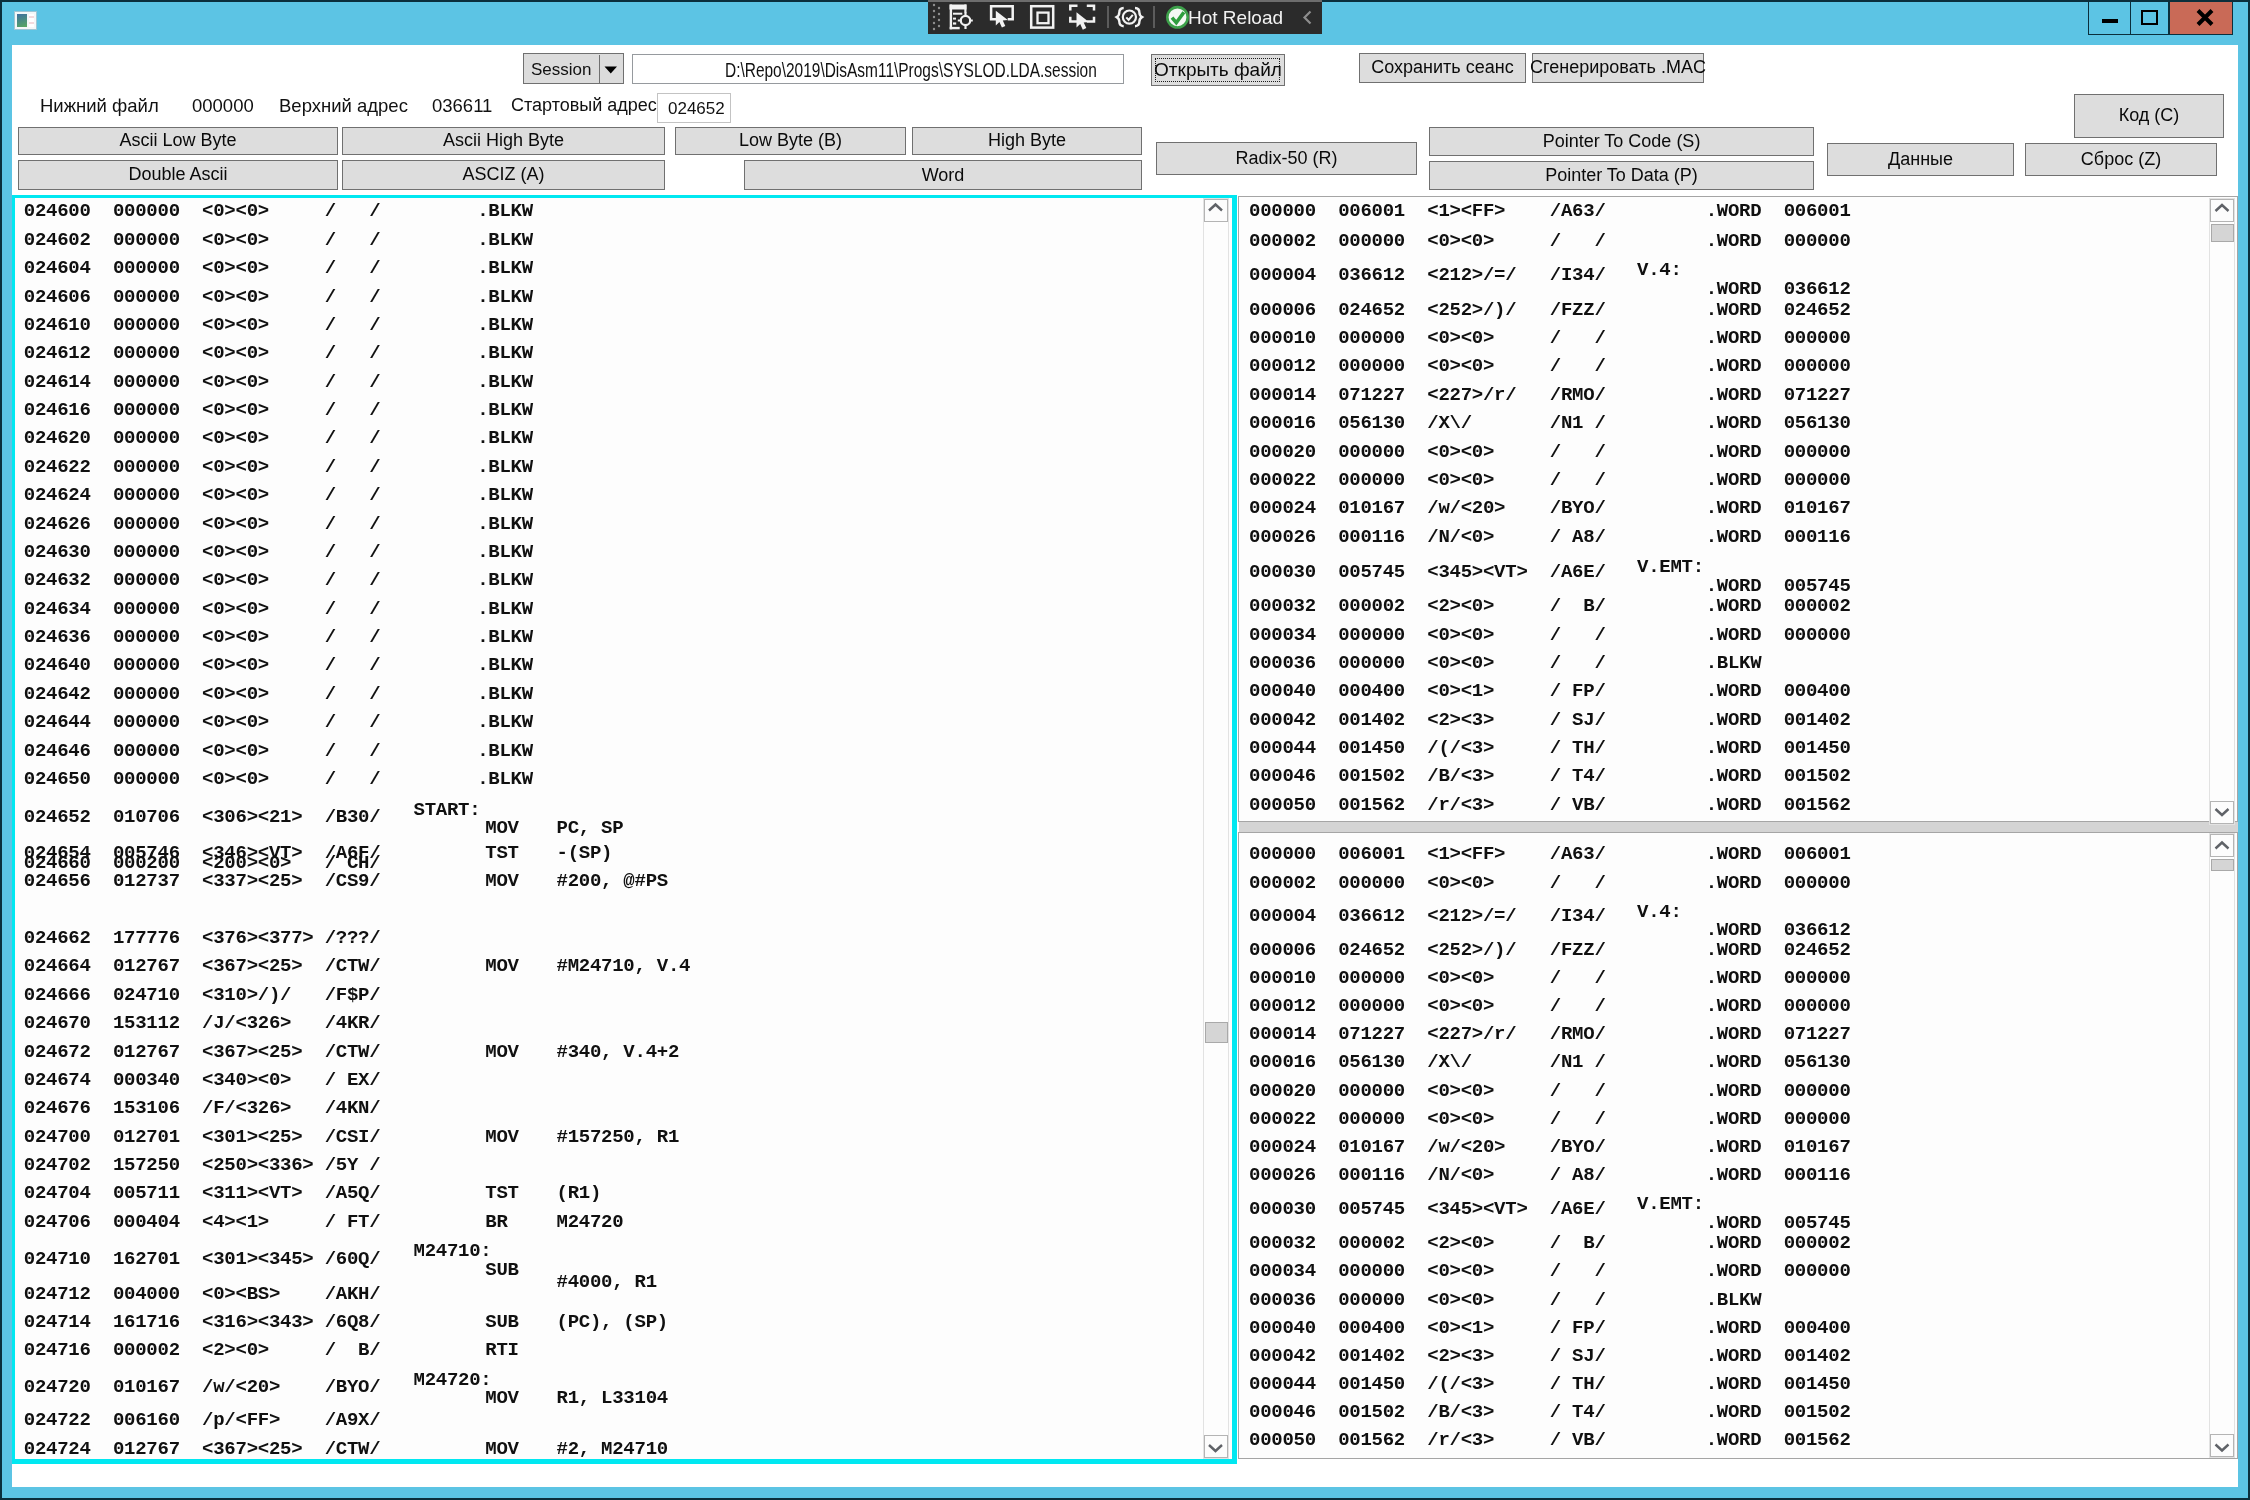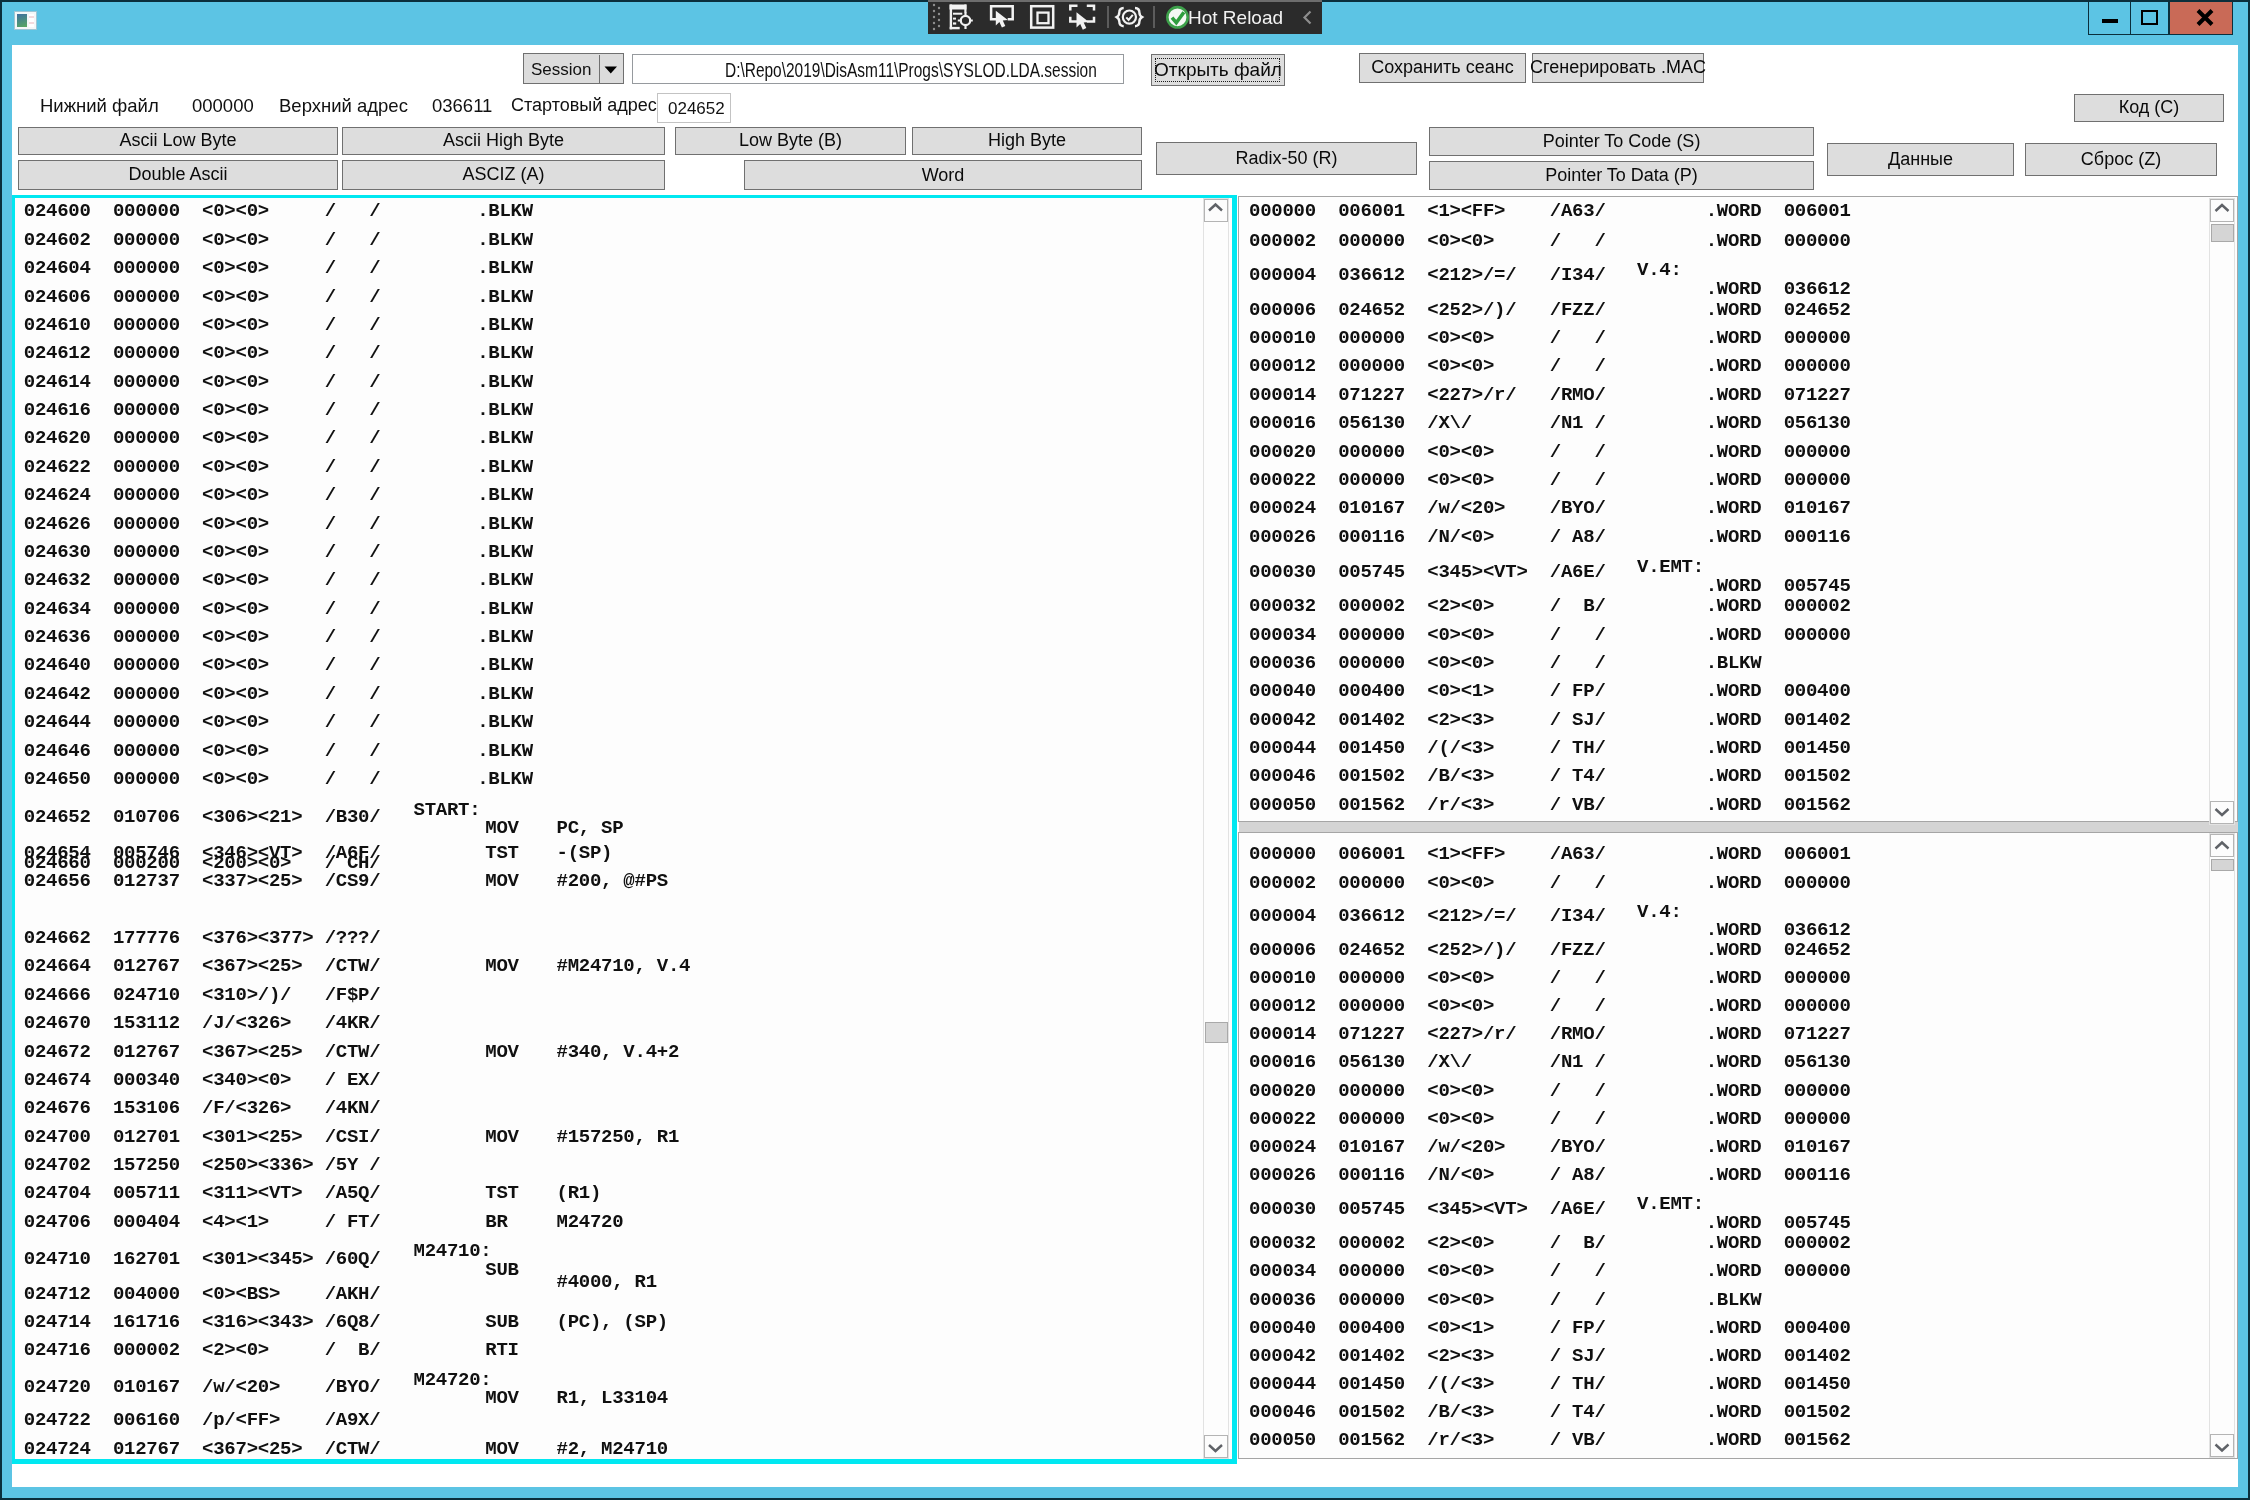--- a/index.html
+++ b/index.html
@@ -96,21 +96,21 @@
 <div class="btn" style="left:1359px;top:52.5px;width:167px;height:30.5px">Сохранить сеанс</div>
 <div class="btn" style="left:1532px;top:52.5px;width:172px;height:30.5px">Сгенерировать .MAC</div>
 
 <div class="abs ui" style="left:40px;top:94.5px">Нижний файл</div>
 <div class="abs ui" style="left:192px;top:94.5px">000000</div>
 <div class="abs ui" style="left:279px;top:94.5px">Верхний адрес</div>
 <div class="abs ui" style="left:432px;top:94.5px">036611</div>
 <div class="abs ui" style="left:511px;top:94.5px;font-size:18px">Стартовый адрес</div>
 <div class="tbox" style="left:656.5px;top:92.5px;width:74.5px;height:30px;border-color:#c3c3c3"></div>
 <div class="abs ui" style="left:668px;top:99px;font-size:17px">024652</div>
-<div class="btn" style="left:2074px;top:93.5px;width:150px;height:28px">Код (C)</div>
+<div class="btn" style="left:2074px;top:93.5px;width:150px;height:44px">Код (C)</div>
 
 <div class="btn" style="left:18px;top:126.5px;width:320px;height:28.5px">Ascii Low Byte</div>
 <div class="btn" style="left:342px;top:126.5px;width:323px;height:28.5px">Ascii High Byte</div>
 <div class="btn" style="left:675px;top:126.5px;width:231px;height:28.5px">Low Byte (B)</div>
 <div class="btn" style="left:912px;top:126.5px;width:230px;height:28.5px">High Byte</div>
 <div class="btn" style="left:1156px;top:141.5px;width:261px;height:33.5px">Radix-50 (R)</div>
 <div class="btn" style="left:1429px;top:126.5px;width:385px;height:29.5px">Pointer To Code (S)</div>
 <div class="btn" style="left:1827px;top:142.5px;width:187px;height:33px">Данные</div>
 <div class="btn" style="left:2025px;top:142.5px;width:192px;height:33px">Сброс (Z)</div>
 <div class="btn" style="left:18px;top:160px;width:320px;height:29.5px">Double Ascii</div>

